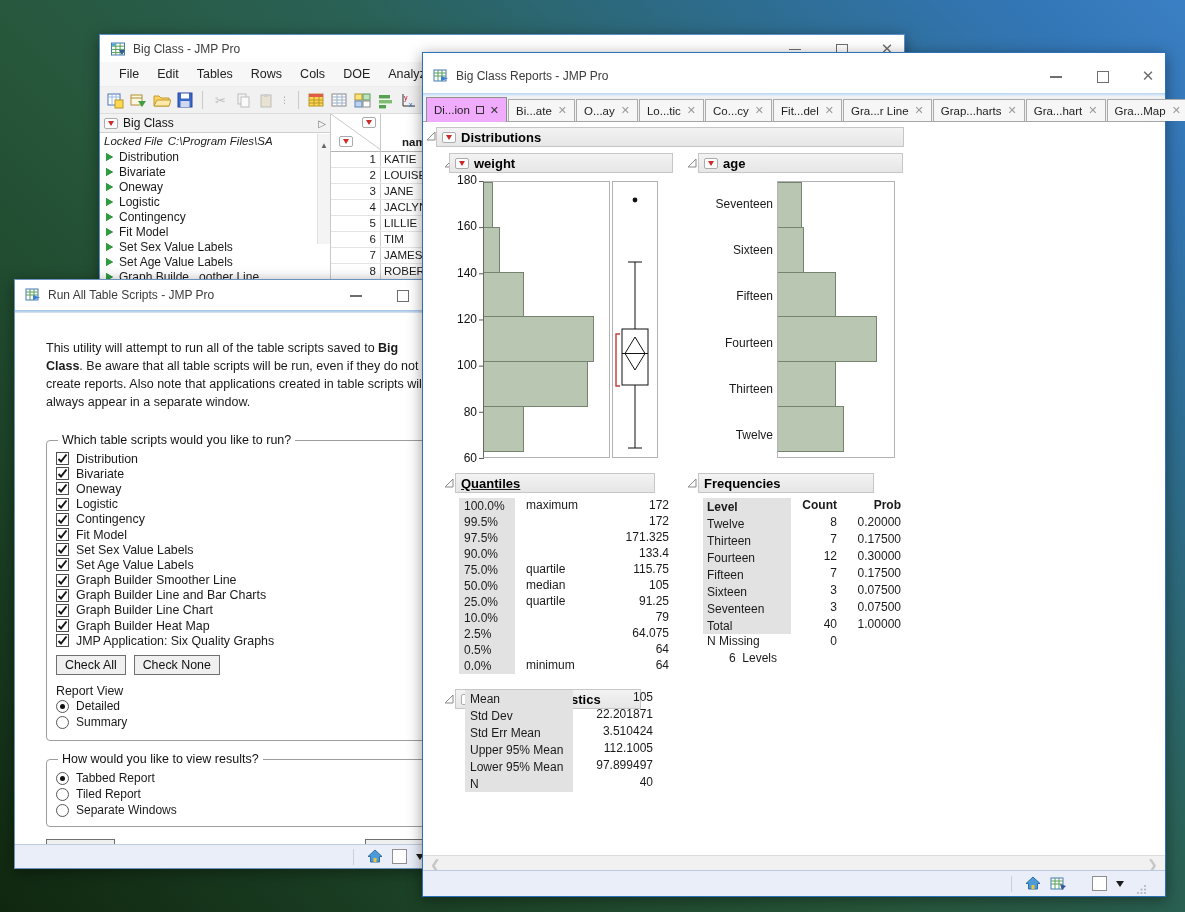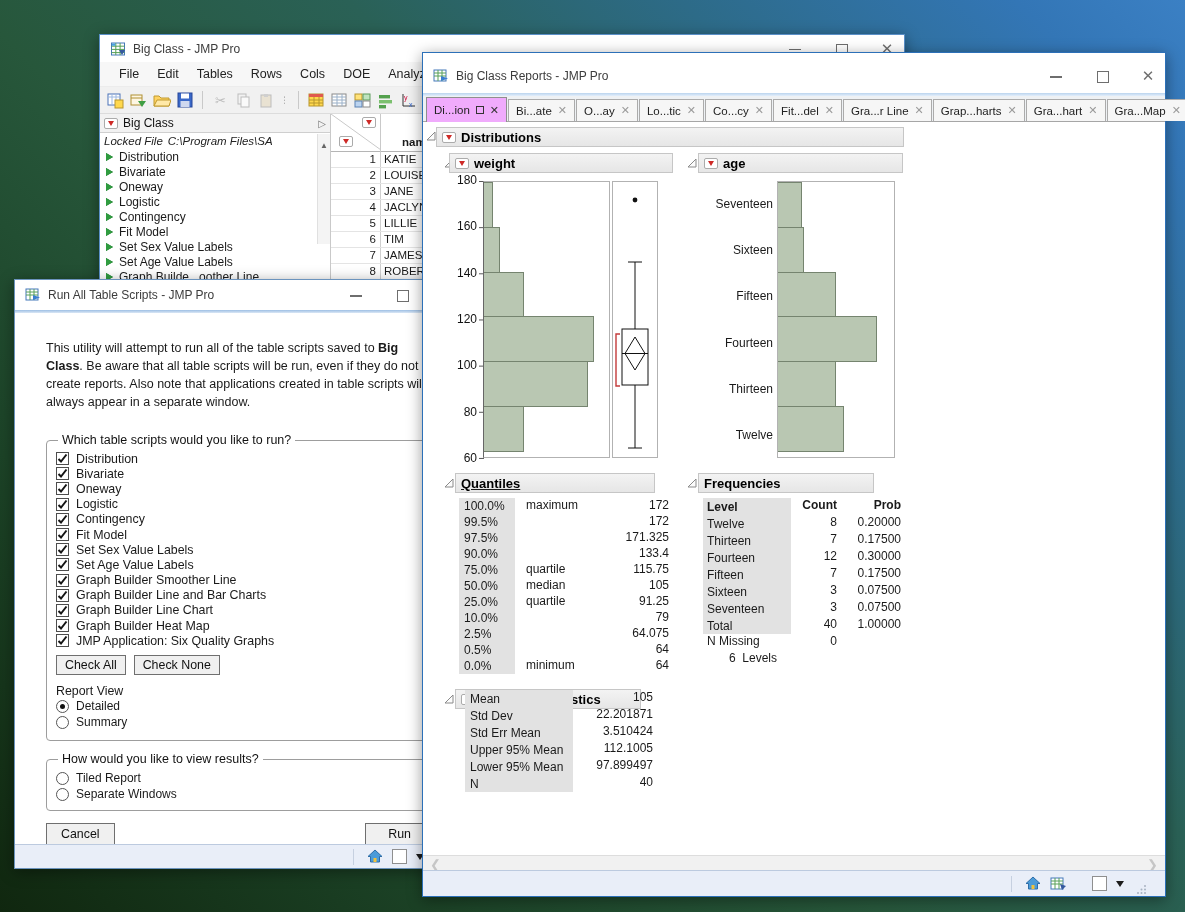--- a/index.html
+++ b/index.html
@@ -522,20 +522,24 @@
         <span>Detailed</span>
       </div>
       <div class="radio-row">
         <span class="radio"></span>
         <span>Summary</span>
       </div>
     </fieldset>
     <fieldset class="fs2">
       <legend>How would you like to view results?</legend>
       <div class="radio-row">
+        <span class="radio sel"></span>
+        <span>Tabbed Report</span>
+      </div>
+      <div class="radio-row">
         <span class="radio"></span>
         <span>Tiled Report</span>
       </div>
       <div class="radio-row">
         <span class="radio"></span>
         <span>Separate Windows</span>
       </div>
     </fieldset>
     <div class="actions">
       <button class="btn btn-cancel">Cancel</button>

